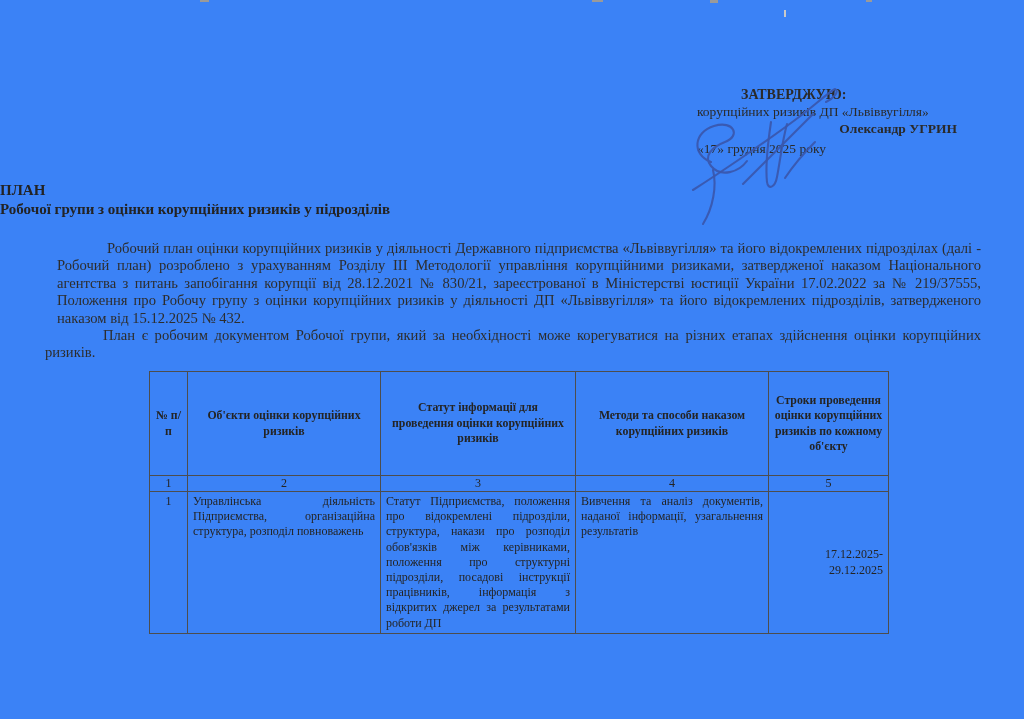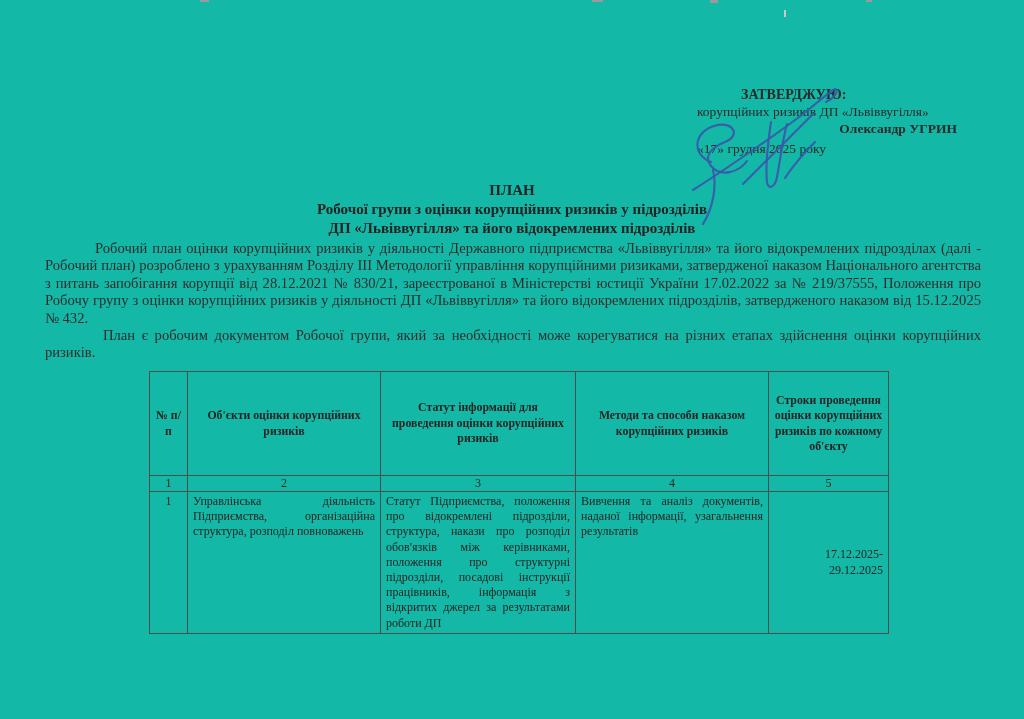--- a/index.html
+++ b/index.html
@@ -1,19 +1,19 @@
 <!DOCTYPE html>
 <html lang="uk"><head>
 <meta charset="utf-8">
 <style>
   html,body{margin:0;padding:0;background:#e8e8e8;}
   .page{
     position:relative;
     width:1024px;height:719px;
-    background:#14b8a6;
+    background:#3b82f6;
     overflow:hidden;
     font-family:"Liberation Serif","DejaVu Serif",serif;
     color:#2a2a2a;
   }
   
   .artifact{position:absolute;background:#9a9a9a;}
   .artifact.light{background:#c9c9c9;}
 
   
   .approval{
@@ -24,32 +24,32 @@
   .approver-name{font-weight:bold;text-align:right;padding-right:2px;}
   .approve-date{margin-top:3px;}
 
   
   .signature{position:absolute;left:681px;top:82px;width:172px;height:152px;z-index:5;pointer-events:none;}
   .signature path{fill:none;stroke:#3a57ad;stroke-width:2.1;stroke-linecap:round;stroke-linejoin:round;opacity:.92;}
 
   
   .title{
     position:absolute;top:181px;left:0;width:1024px;
-    text-align:center;font-weight:bold;font-size:15px;line-height:19px;
+    font-weight:bold;font-size:15px;line-height:19px;
     color:#232323;
   }
 
   
   .bodytext{
     position:absolute;top:240px;left:45px;width:936px;
     font-size:14.6px;line-height:17.4px;text-align:justify;
     color:#2d2d2d;
   }
   .bodytext p{margin:0;}
-  .bodytext p.p1{text-indent:50px;}
+  .bodytext p.p1{text-indent:50px;margin-left:12px;}
   .bodytext p.p2{text-indent:58px;}
 
   
   table.plan{
     position:absolute;top:371px;left:149px;width:739px;
     border-collapse:collapse;table-layout:fixed;
     font-size:12px;color:#242424;
   }
   table.plan td, table.plan th{
     border:1px solid #4d4d4d;
@@ -96,21 +96,20 @@
     <path d="M 30 80 C 10 72, 13 50, 33 44 C 53 38, 60 54, 44 60 C 31 65, 22 74, 30 84 C 40 96, 58 90, 66 79"></path>
     <path d="M 90 40 C 87 60, 84 82, 86 100 C 87 108, 94 106, 96 95 C 99 80, 101 60, 106 42"></path>
     <path d="M 62 102 C 82 82, 112 52, 132 32"></path>
     <path d="M 32 88 C 36 104, 32 126, 22 142"></path>
     <path d="M 104 96 C 112 84, 124 70, 134 60"></path>
   </svg>
 
   <div class="title">
     <div>ПЛАН</div>
     <div>Робочої групи з  оцінки корупційних ризиків у підрозділів</div>
-    <div>ДП «Львіввугілля» та його відокремлених підрозділів</div>
   </div>
 
   <div class="bodytext">
     <p class="p1">Робочий план оцінки корупційних ризиків у діяльності Державного підприємства «Львіввугілля»  та його відокремлених підрозділах (далі - Робочий план) розроблено з урахуванням Розділу III Методології управління корупційними ризиками, затвердженої наказом Національного агентства з питань запобігання корупції від 28.12.2021  № 830/21, зареєстрованої в Міністерстві юстиції України 17.02.2022 за № 219/37555, Положення про Робочу групу з оцінки корупційних ризиків у діяльності ДП «Львіввугілля» та його відокремлених підрозділів, затвердженого наказом від 15.12.2025 № 432.</p>
     <p class="p2">План є робочим документом Робочої групи, який за необхідності може корегуватися на різних етапах здійснення оцінки корупційних ризиків.</p>
   </div>
 
   <table class="plan">
     <colgroup>
       <col class="col-num">

